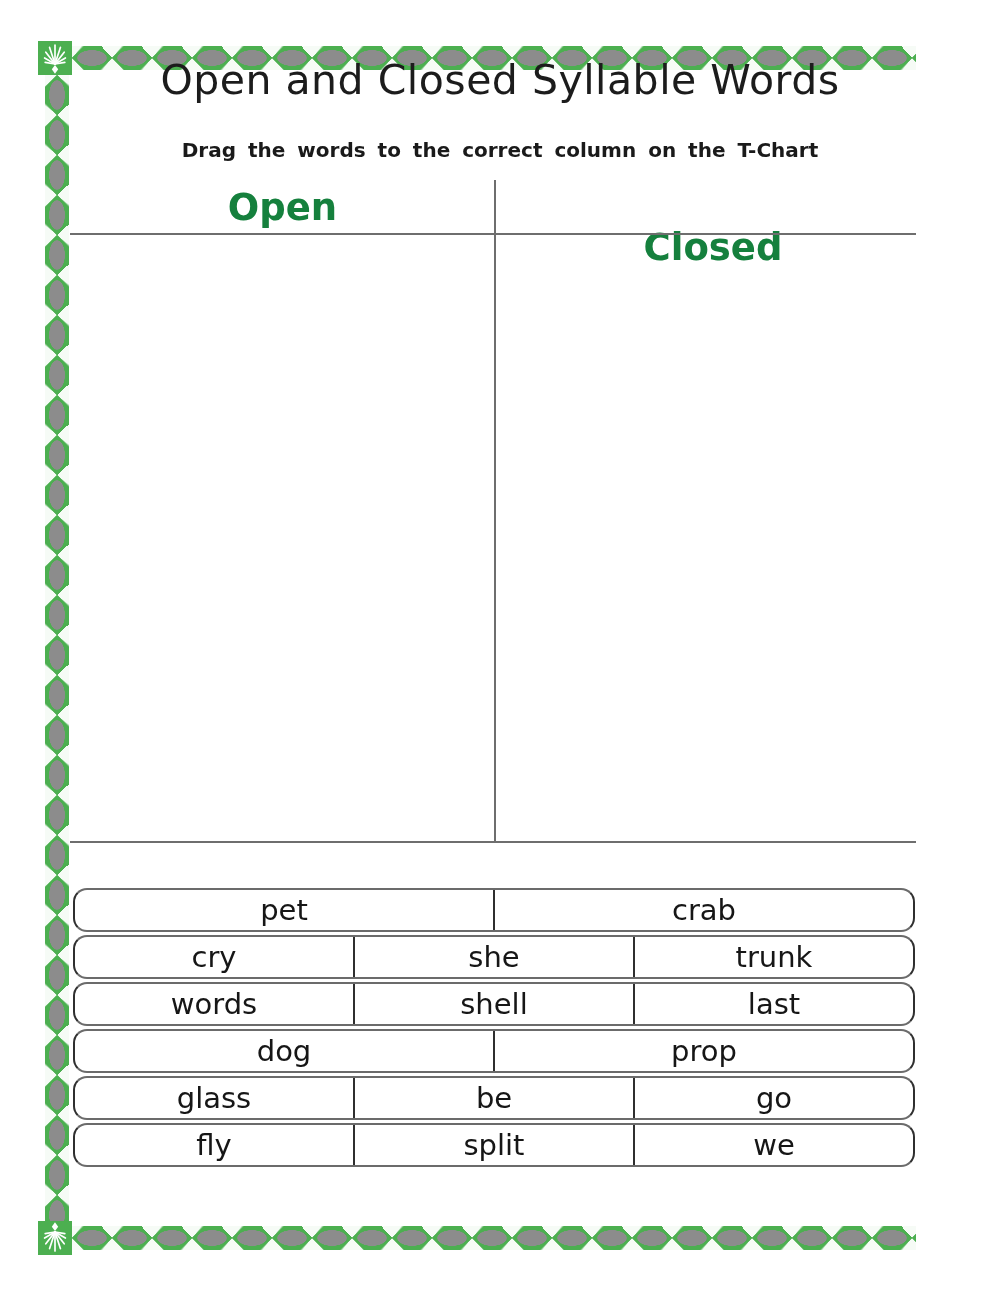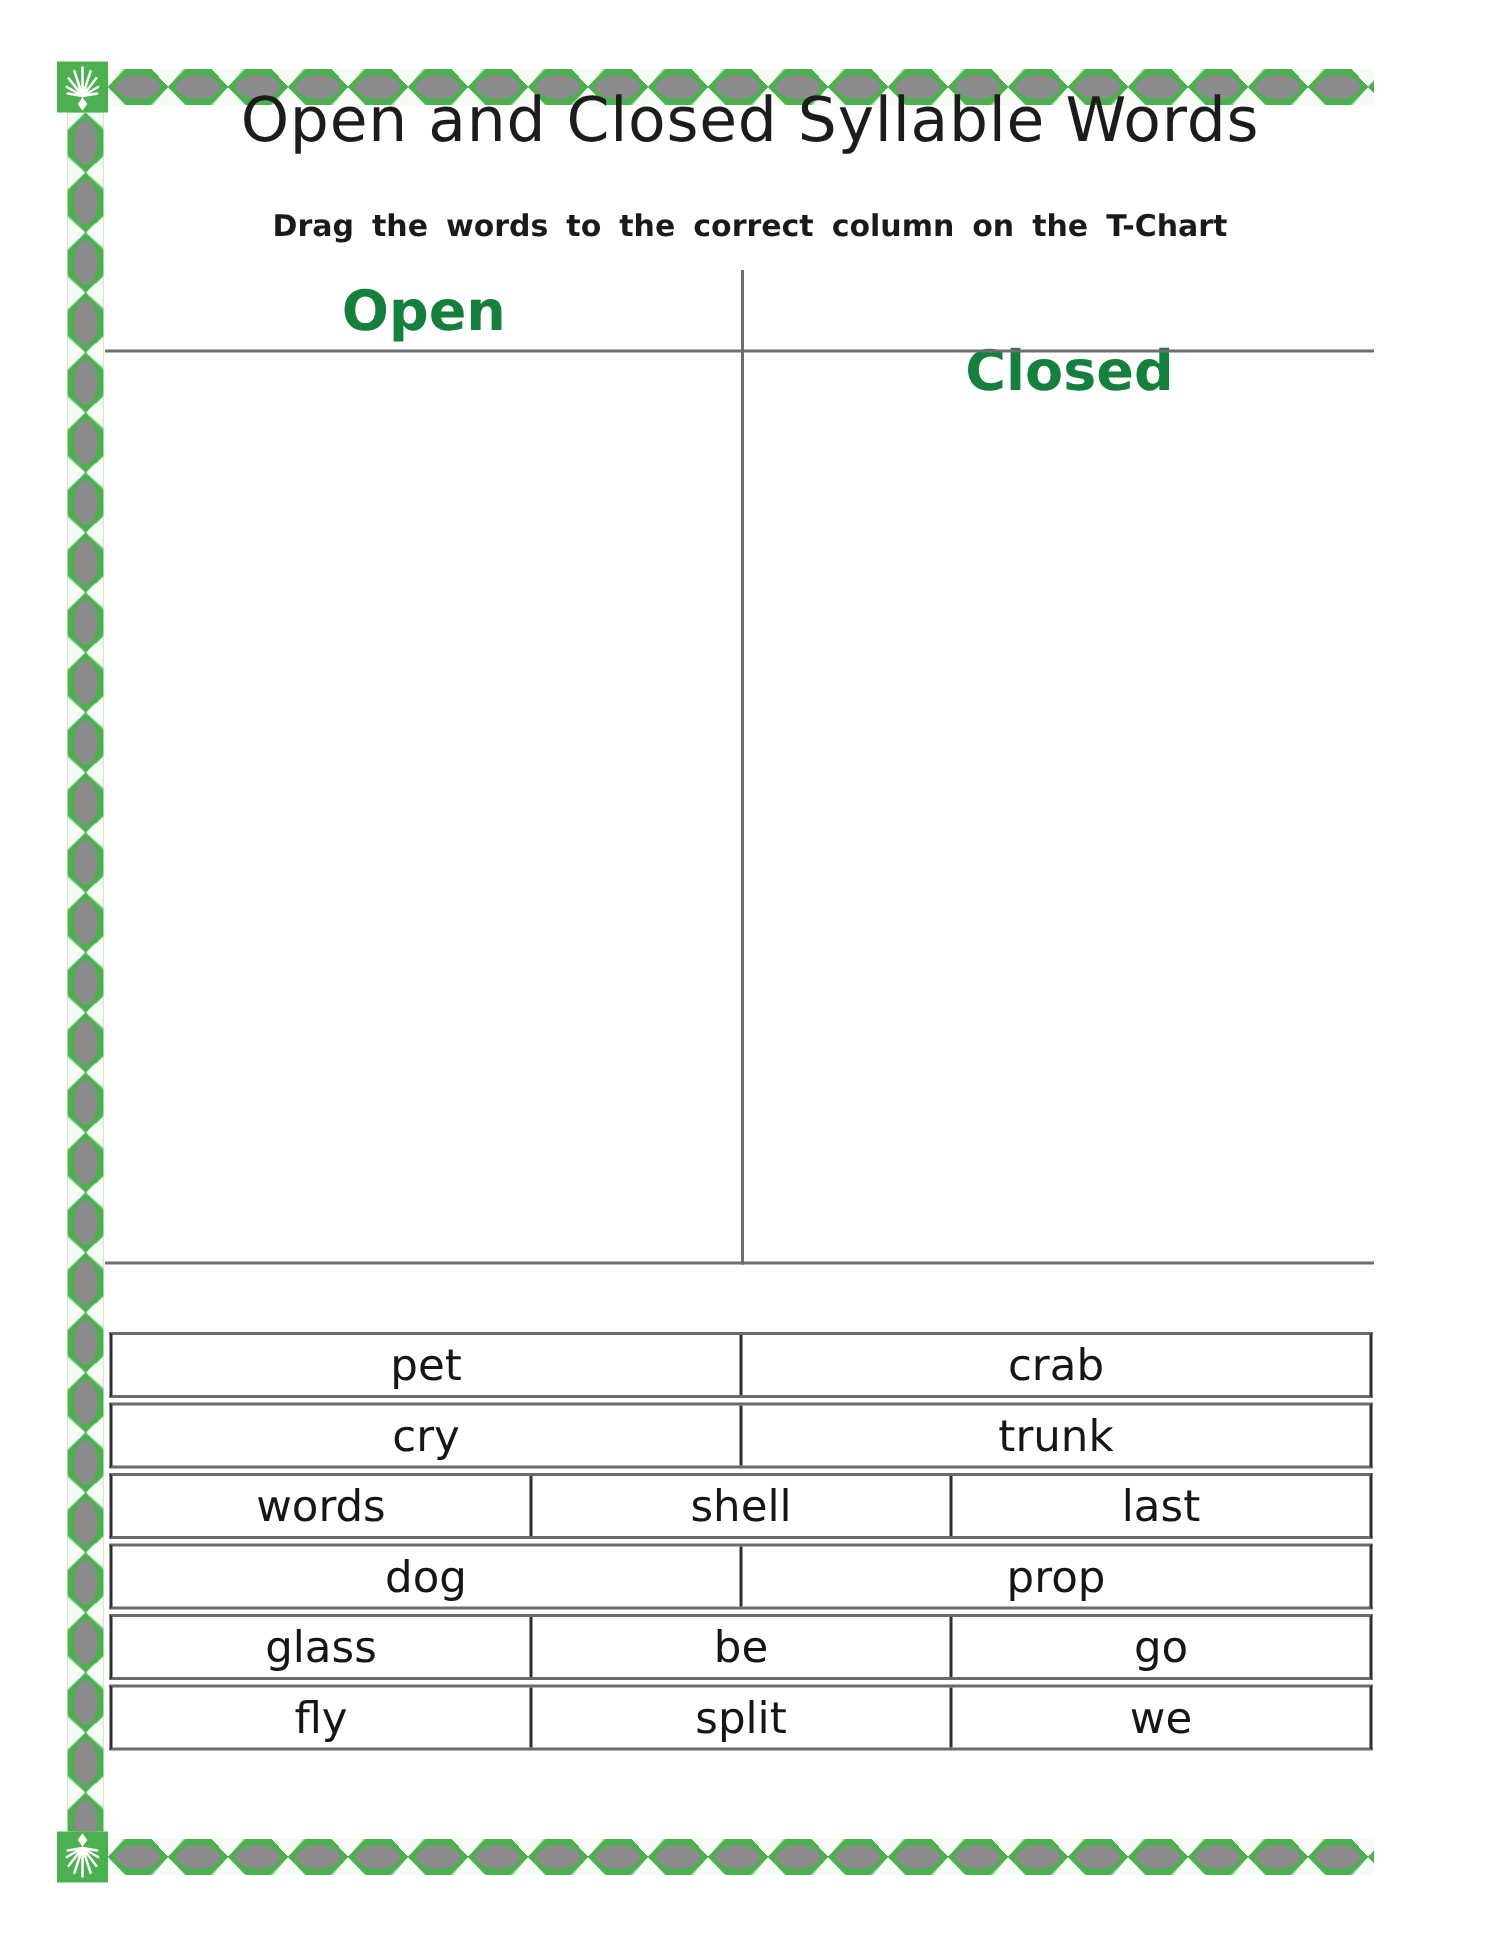--- a/index.html
+++ b/index.html
@@ -69,20 +69,21 @@
   .dropzone.open{left:72px;width:420px;}
   .dropzone.closed{left:498px;width:429px;}
   
   .wordbank{position:absolute;left:73px;top:888px;width:842px;}
   .wb-row{
     display:flex;height:44px;margin-bottom:3px;box-sizing:border-box;
     border-top:2px solid var(--table-line-gray);
     border-bottom:2px solid var(--table-line-gray);
     border-left:2px solid var(--table-line-dark);
     border-right:2px solid var(--table-line-dark);
+    border-radius:14px;
   }
   .wb-cell{
     flex:1;display:flex;align-items:center;justify-content:center;
     font-size:29px;color:var(--text-black);cursor:grab;user-select:none;
   }
   .wb-cell + .wb-cell{border-left:2px solid var(--table-line-dark);}
 </style>
 </head>
 <body>
 
@@ -171,20 +172,21 @@
     <div class="dropzone closed"></div>
   </div>
 
   <div class="wordbank">
       <div class="wb-row">
         <div class="wb-cell">pet</div>
         <div class="wb-cell">crab</div>
       </div>
       <div class="wb-row">
         <div class="wb-cell">cry</div>
+        <div class="wb-cell">she</div>
         <div class="wb-cell">trunk</div>
       </div>
       <div class="wb-row">
         <div class="wb-cell">words</div>
         <div class="wb-cell">shell</div>
         <div class="wb-cell">last</div>
       </div>
       <div class="wb-row">
         <div class="wb-cell">dog</div>
         <div class="wb-cell">prop</div>

